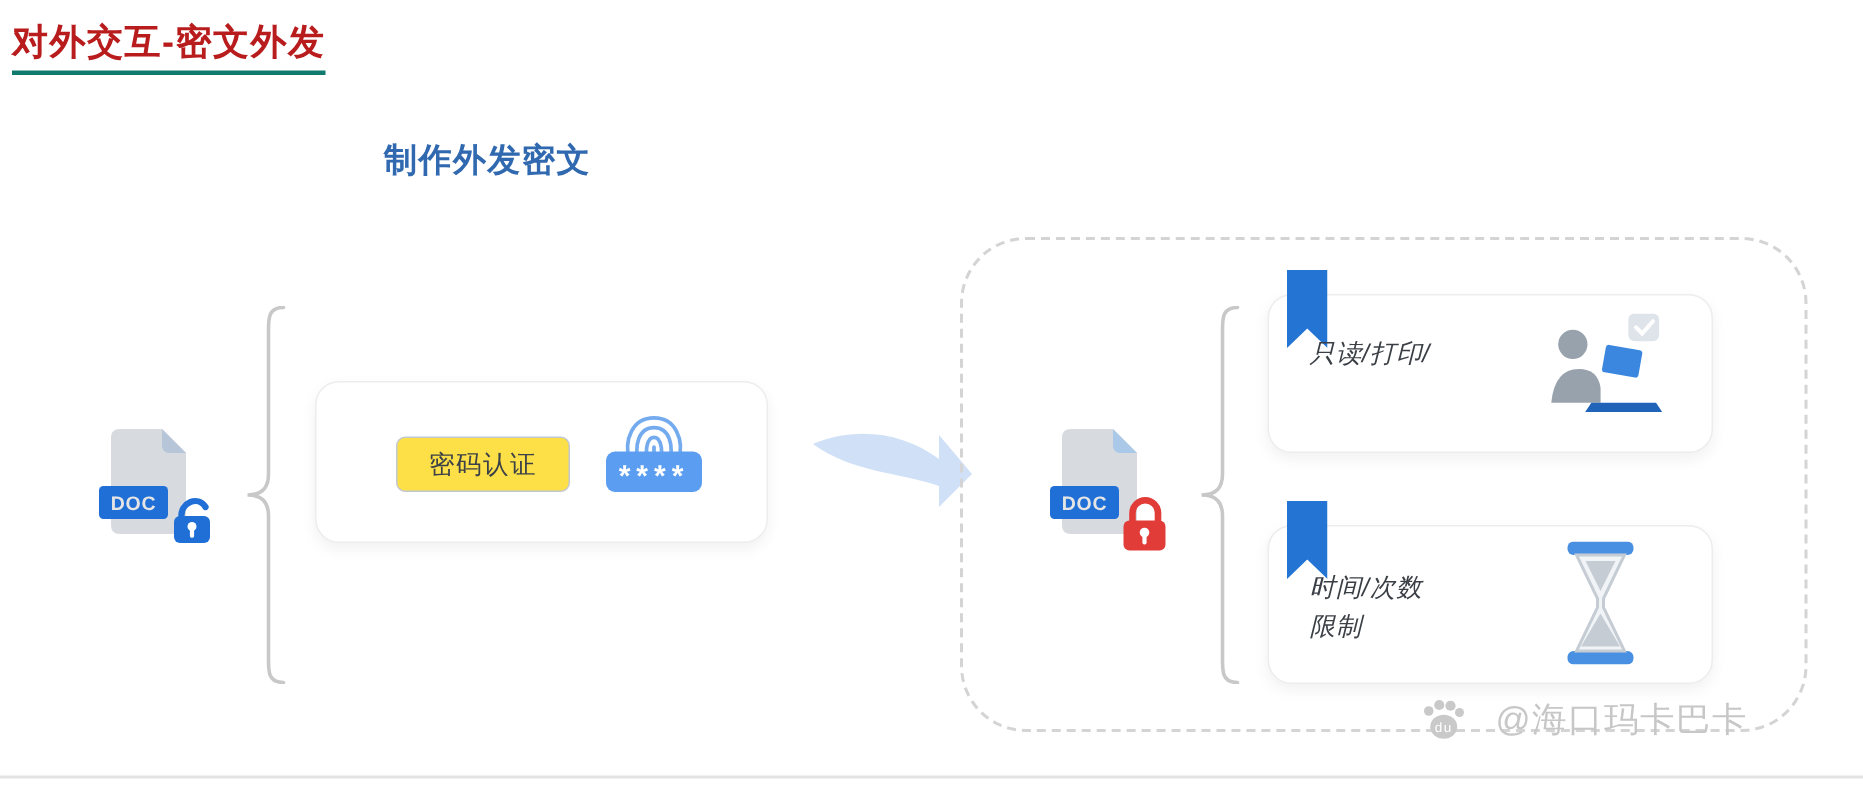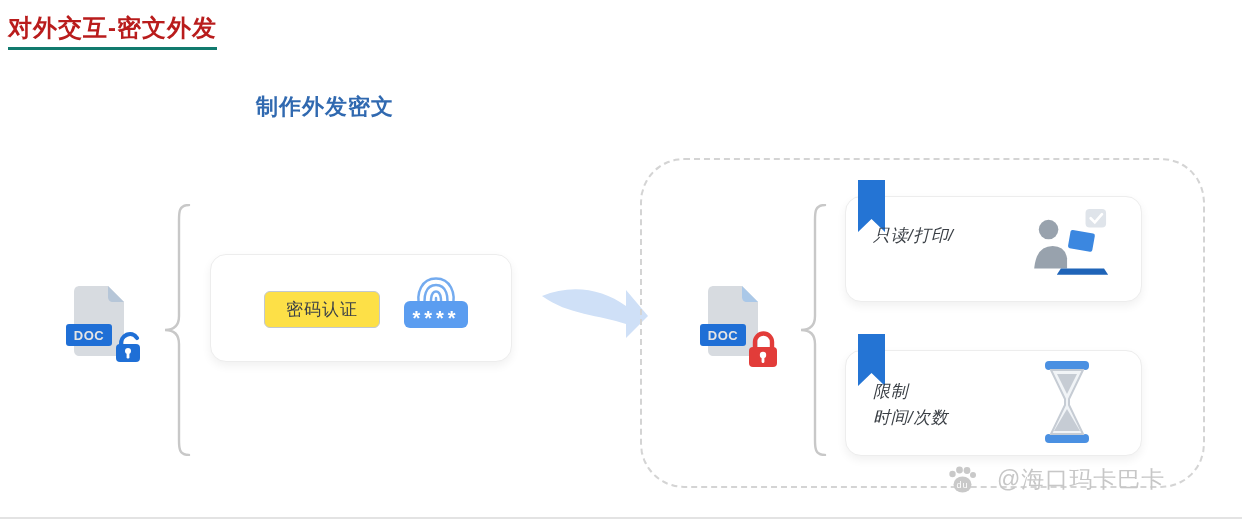--- a/index.html
+++ b/index.html
@@ -135,22 +135,22 @@
       <rect x="46" y="22" width="24" height="18" rx="2" fill="#3b87e0" transform="rotate(10,58,31)"></rect>
       <path d="M38,58 H80 L84,64 H34 Z" fill="#1f64b8"></path>
     </svg>
   </div>
 
   <div class="card card-limit">
     <svg class="bookmark" viewBox="0 0 27 52">
       <path d="M0,0 H27 V52 L13.5,39 L0,52 Z" fill="#2474d4"></path>
     </svg>
     <div class="card-text card-text-limit">
+      <div>时间/次数</div>
       <div>限制</div>
-      <div>时间/次数</div>
     </div>
     <svg class="hourglass-svg" viewBox="0 0 48 82">
       <rect x="2" y="0" width="44" height="9" rx="4" fill="#4a90e2"></rect>
       <rect x="2" y="73" width="44" height="9" rx="4" fill="#4a90e2"></rect>
       <path d="M8,9 L40,9 L26,38 L26,44 L40,73 L8,73 L22,44 L22,38 Z" fill="#f1f4f7" stroke="#c6ccd4" stroke-width="2"></path>
       <path d="M14,13 L34,13 L24,33 Z" fill="#c6ccd4"></path>
       <path d="M24,48 L37,70 L11,70 Z" fill="#c6ccd4"></path>
     </svg>
   </div>
 

